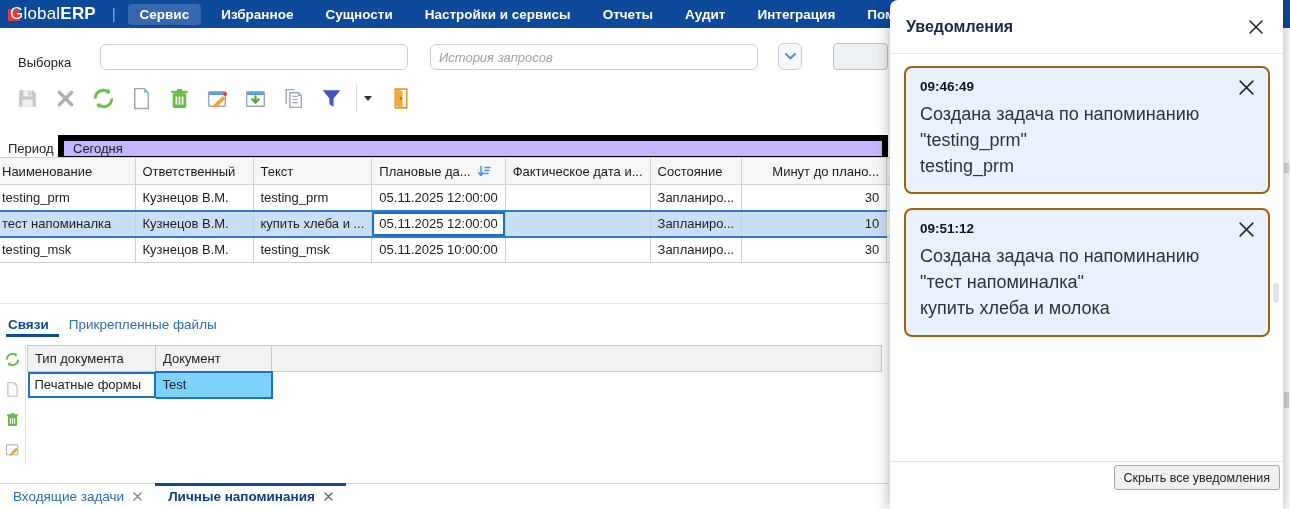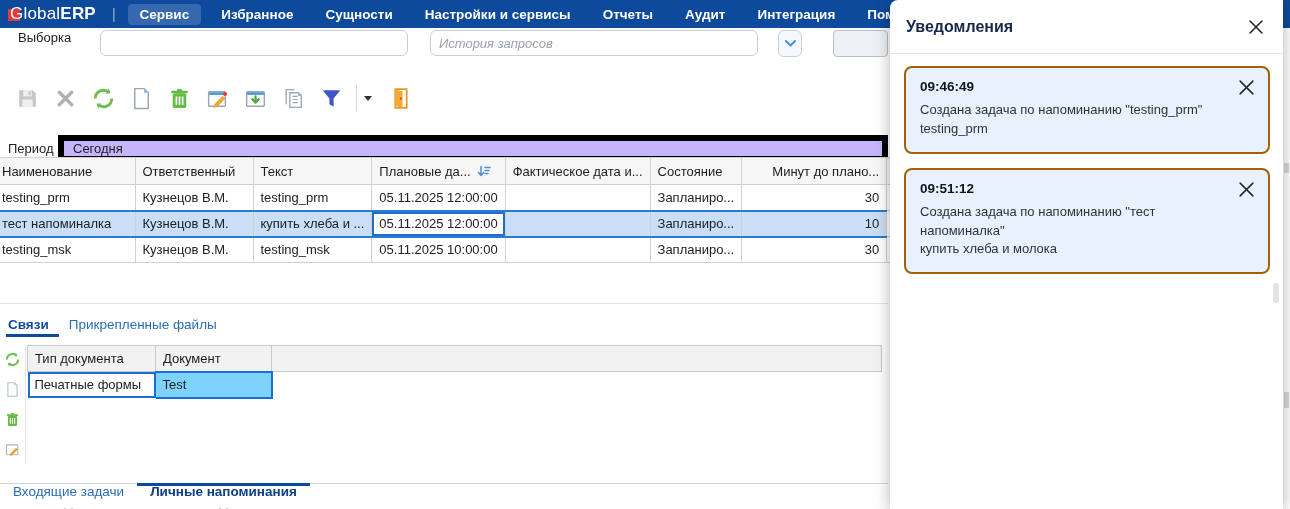--- a/index.html
+++ b/index.html
@@ -12,21 +12,21 @@
   .navbar { position:absolute; top:0; left:0; width:1290px; height:28px; background:#0d4a9c;
     display:flex; align-items:center; color:#fff; padding-left:10px; }
   .logo { position:relative; display:flex; align-items:center; height:28px; }
   .logo-mark { position:absolute; left:-2px; top:9px; width:12px; height:12px; background:#e03a3a; }
   .logo-text { position:relative; z-index:1; font-size:17px; letter-spacing:.2px; }
   .logo-text b { font-weight:bold; }
   .nav-sep { color:rgba(255,255,255,.55); margin:0 12px 0 16px; font-size:14px; }
   .nav-item { padding:3px 12px; margin-right:8px; border-radius:4px; font-size:13.5px; font-weight:bold; cursor:pointer; white-space:nowrap; }
   .nav-item.active { background:rgba(255,255,255,.17); }
   
-  .filter-row { position:absolute; top:30px; left:0; width:888px; height:40px; display:flex; align-items:flex-start;gap:14px; }
+  .filter-row { position:absolute; top:30px; left:0; width:888px; height:40px; display:flex; align-items:flex-end;gap:14px; }
   .filter-label { margin-left:18px; width:64px; color:#222; }
   .inp { height:26px; border:1px solid #c6d0da; border-radius:6px; padding:0 8px; font-family:inherit; font-size:13px; color:#4d7c0f; outline:none; background:#fff; }
   .inp.q { margin-left:10px; width:338px; }
   .inp.h { margin-left:8px; width:360px; }
   .inp.h::placeholder { font-style:italic; color:#9aa3ad; }
   .dd-btn { margin-left:6px; width:27px; height:27px; border:1px solid #c6d0da; border-radius:6px; background:#f6f9fc; display:flex; align-items:center; justify-content:center; cursor:pointer; }
   .mini-btn { margin-left:17px; width:60px; height:27px; border:1px solid #b7c0c9; border-radius:4px; background:#eef1f4; cursor:pointer; }
   
   .toolbar { position:absolute; top:76px; left:0; height:44px; display:flex; align-items:center; padding-left:8px; }
   .tbtn { width:38px; height:34px; display:flex; align-items:center; justify-content:center; cursor:pointer; border-radius:4px; }
@@ -60,37 +60,37 @@
   .links-table { position:absolute; top:345px; left:27px; }
   .links-table th, .links-table td { height:26px; padding:0 7px; white-space:nowrap; overflow:hidden; text-align:left; font-weight:normal; }
   .links-table th { background:#f2f2f2; border:1px solid #c9c9c9; color:#1c1c1c; }
   .links-table td.cell-focus { background:#fff; box-shadow:inset 0 0 0 2px #1a6fd4; }
   .links-table td.cell-sel { background:#7dd3fc; border-top:2px solid #1a6fd4; border-bottom:2px solid #1a6fd4; border-right:2px solid #1a6fd4;margin-top:38px; }
   .links-table td.cell-empty, .links-table th.cell-empty { background:#fff; border:none; }
   .links-table th.cell-empty { background:#f2f2f2; border:1px solid #c9c9c9; }
   
   .bottom-tabs { position:absolute; top:483px; left:0; width:888px; height:26px; border-top:1px solid #d5d5d5;
     display:flex; align-items:center; font-size:13.5px; background:#fff; }
-  .btab { position:relative; height:26px; display:flex; align-items:center; gap:9px; padding:0 13px; color:#2a6db8; cursor:pointer; white-space:nowrap;flex-direction:column; }
+  .btab { position:relative; height:26px; display:flex; align-items:center; gap:9px; padding:0 13px; color:#2a6db8; cursor:pointer; white-space:nowrap; }
   .btab.active { color:#0c3f86; font-weight:bold; }
   .btab.active::after { content:""; position:absolute; top:-1px; left:0; right:0; height:3px; background:#0d4a9e; }
   .tab-x { display:flex; cursor:pointer; }
   
   .panel { position:absolute; top:0; left:890px; width:393px; height:509px; background:#fff;
     border-radius:8px 0 0 0; box-shadow:0 2px 16px rgba(0,0,0,.30); }
   .panel-header { height:54px; display:flex; align-items:center; justify-content:space-between;
     padding:0 19px 0 16px; border-bottom:1px solid #e6e6e6; }
   .panel-title { font-size:16px; font-weight:bold; color:#17294a; }
   .icon-x { cursor:pointer; display:flex; }
   .cards { padding:12px 13px 0 14px; }
   .card { position:relative; background:#e8f1fd; border:2px solid #a16207; border-radius:8px;
     padding:11px 14px 13px 14px; margin-bottom:14px; }
   .card-time { font-size:13.5px; font-weight:bold; color:#10151b; }
   .card-close { position:absolute; top:11px; right:13px; }
-  .card-text { margin-top:7px; font-size:13px; color:#2e3338; line-height:1.45; padding-right:30px; }
+  .card-text { margin-top:7px; font-size:18px; color:#2e3338; line-height:1.45; padding-right:30px; }
   .panel-footer { position:absolute; bottom:0; left:0; right:0; height:48px; border-top:1px solid #e2e2e2;
     display:flex; justify-content:flex-end; }
   .hide-all-btn { margin:3px 3px 0 0; height:25px; padding:0 9px; background:#f0f0f0; border:1px solid #a6a6a6;
     border-radius:3px; font-family:inherit; font-size:12.5px; color:#222; cursor:pointer; }
   .panel-scroll { position:absolute; right:4px; top:283px; width:6px; height:20px; background:#e4e4e4; border-radius:3px; }
   .sliver-mark { position:absolute; left:1284px; width:5px; background:#d8d8d8; }
 </style>
 </head>
 <body>
 
@@ -380,13 +380,16 @@
             <path d="M2 2l12 12M14 2L2 14" stroke="#222" stroke-width="1.4" stroke-linecap="round"></path>
           </svg>
       </span>
       <div class="card-text">
         <div>Создана задача по напоминанию "тест напоминалка"</div>
         <div>купить хлеба и молока</div>
       </div>
     </div>
   </div>
   <div class="panel-scroll"></div>
+  <div class="panel-footer">
+    <button class="hide-all-btn">Скрыть все уведомления</button>
+  </div>
 </div>
 
 </body></html>

